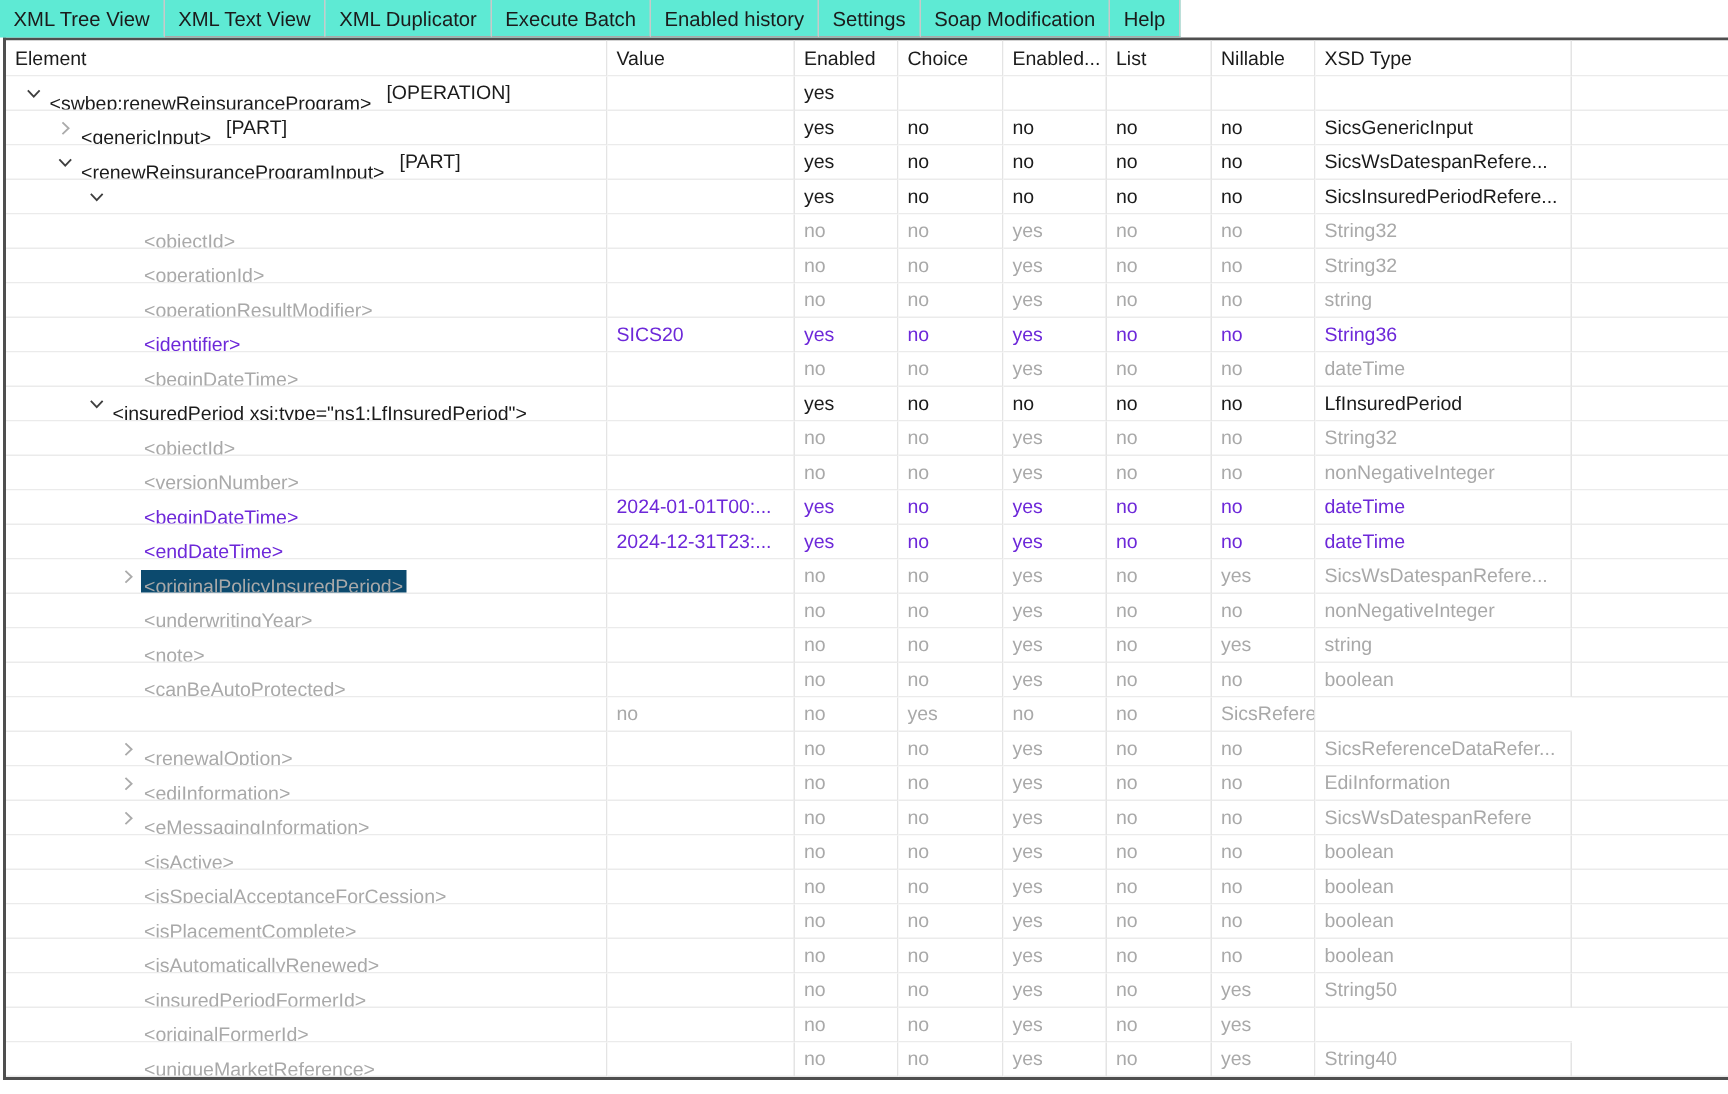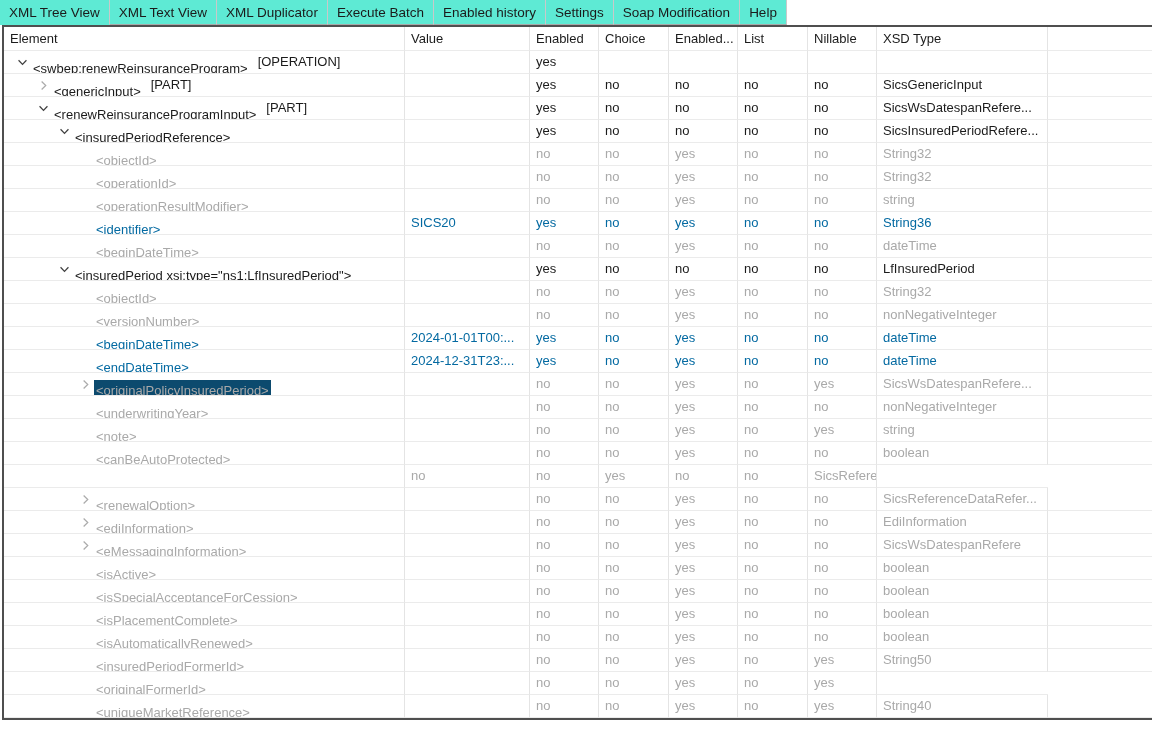--- a/index.html
+++ b/index.html
@@ -46,21 +46,21 @@
   }
   .expander.expanded{color:#3f3f3f;}
   .expander.collapsed{color:#ababab;}
   .expander svg{display:block;}
   .name{padding:0 2px;margin-top:14px;}
   .name.sel{background:#0c4a6e;}
   .tag{margin-left:8px;}
   
   .row--normal .cell{color:#1b1b1b;}
   .row--disabled .cell{color:#a9a9a9;}
-  .row--active .cell{color:#0369a1;}
+  .row--active .cell{color:#6d28d9;}
 </style>
 </head>
 <body>
 
 <div class="tabbar">
     <div class="tab active">
     <span class="tab-label">XML Tree View</span>
   </div>
     <div class="tab">
     <span class="tab-label">XML Text View</span>
@@ -160,21 +160,20 @@
     <div class="cell"></div>
   </div>
       <div class="grow tree-row row--normal">
     <div class="cell ecell">
       <span class="indent" style="width: 51px;"></span>
       <span class="expander expanded">
             <svg width="15" height="15" viewBox="0 0 16 16">
               <path d="M3.8 5.6 8 10 12.2 5.6" fill="none" stroke="currentColor" stroke-width="1.3"></path>
             </svg>
           </span>
-      <span class="name">&lt;insuredPeriodReference&gt;</span>
       <span class="tag"></span>
     </div>
     <div class="cell"></div>
     <div class="cell">yes</div>
     <div class="cell">no</div>
     <div class="cell">no</div>
     <div class="cell">no</div>
     <div class="cell">no</div>
     <div class="cell">SicsInsuredPeriodRefere...</div>
     <div class="cell"></div>

